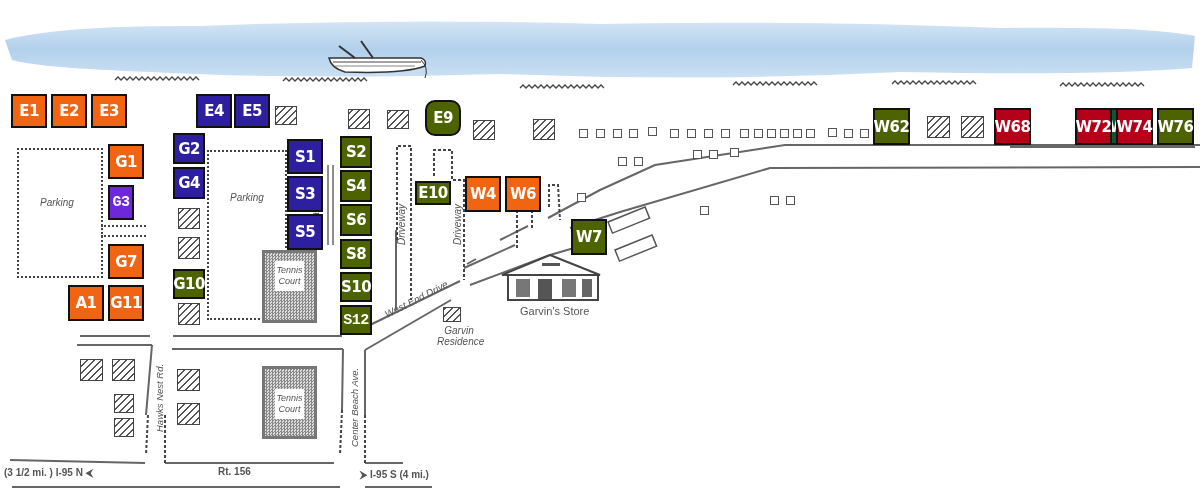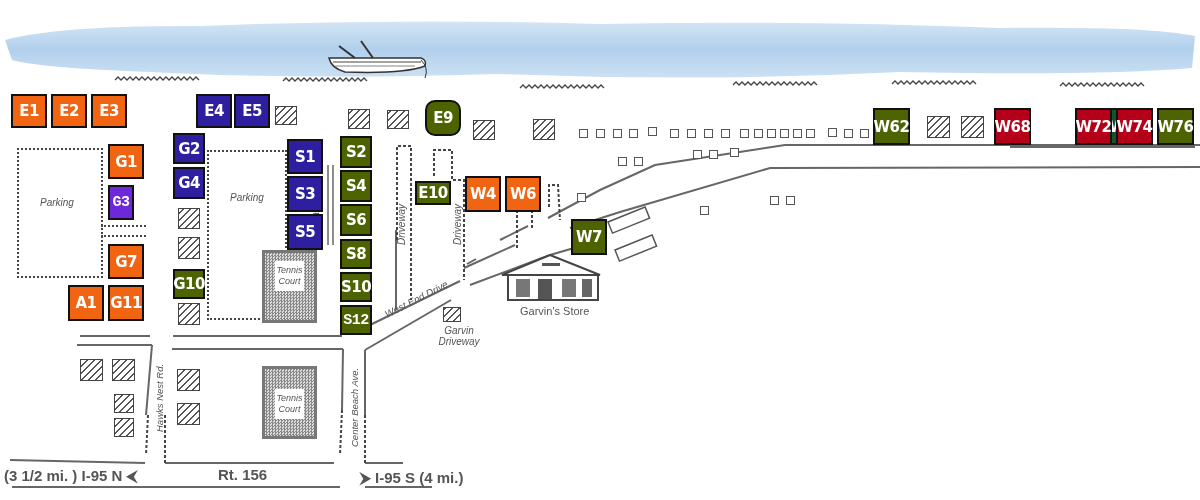--- a/index.html
+++ b/index.html
@@ -3,21 +3,21 @@
 <meta charset="utf-8">
 <style>
   html,body{margin:0;padding:0;}
   body{width:1200px;height:500px;position:relative;overflow:hidden;background:#fff;font-family:"Liberation Sans",sans-serif;}
   .abs{position:absolute;}
   .water{position:absolute;left:0;top:10px;width:1200px;height:75px;}
   .lot{position:absolute;box-sizing:border-box;border:2px solid #111;color:#fff;font-family:"DejaVu Sans",sans-serif;font-weight:bold;display:flex;align-items:center;justify-content:center;font-size:15px;letter-spacing:-0.5px;cursor:pointer;}
   .hatch{position:absolute;box-sizing:border-box;border:1.5px solid #444;background:repeating-linear-gradient(-45deg,#fff 0 4px,#555 4px 5px);}
   .sq{position:absolute;width:9px;height:9px;box-sizing:border-box;border:1.5px solid #555;background:#fff;}
   .label{position:absolute;color:#555;font-style:italic;font-size:10px;white-space:nowrap;}
-  .road-label{position:absolute;color:#555;font-weight:bold;font-size:15px;white-space:nowrap;}
+  .road-label{position:absolute;color:#555;font-weight:bold;font-size:10px;white-space:nowrap;}
   .court{position:absolute;box-sizing:border-box;border:3px solid #777;background:repeating-conic-gradient(#888 0 25%,#ddd 0 50%) 0 0/3px 3px;}
   .court-inner{position:absolute;left:10px;right:10px;top:8px;bottom:auto;height:30px;background:#fff;color:#555;font-style:italic;font-size:9px;text-align:center;line-height:11px;padding-top:4px;box-sizing:border-box;}
   .dotted{position:absolute;box-sizing:border-box;border:2px dotted #444;}
   svg.lines{position:absolute;left:0;top:0;}
 </style>
 </head>
 <body>
 
 <svg class="water" width="1200" height="75" viewBox="0 0 1200 75">
   <defs>
@@ -172,21 +172,21 @@
   <rect x="62" y="26" width="14" height="18" fill="#777"></rect>
   <rect x="82" y="26" width="10" height="18" fill="#666"></rect>
   <rect x="42" y="10" width="18" height="3" fill="#555"></rect>
 </svg>
 <div class="label" style="left:520px;top:305px;font-style:normal;font-size:11px;">Garvin's Store</div>
 
 <div class="label" style="left:310px;top:245px;transform:rotate(-90deg);transform-origin:left top;">Sidewalk</div>
 <div class="label" style="left:396px;top:245px;transform:rotate(-90deg);transform-origin:left top;">Driveway</div>
 <div class="label" style="left:452px;top:245px;transform:rotate(-90deg);transform-origin:left top;">Driveway</div>
 <div class="label" style="left:383px;top:310px;transform:rotate(-27deg);transform-origin:left top;">West End Drive</div>
-<div class="label" style="left:437px;top:325px;text-align:center;line-height:11px;width:44px;white-space:normal;">Garvin Driveway</div>
+<div class="label" style="left:437px;top:325px;text-align:center;line-height:11px;width:44px;white-space:normal;">Garvin Residence</div>
 <div class="label" style="left:154px;top:432px;transform:rotate(-90deg);transform-origin:left top;font-size:9.5px;">Hawks Nest Rd.</div>
 <div class="label" style="left:349px;top:447px;transform:rotate(-90deg);transform-origin:left top;font-size:9.5px;">Center Beach Ave.</div>
 
 <div class="road-label" style="left:4px;top:467px;">
   <span>(3 1/2 mi. ) I-95 N</span>
   <span>⮜</span>
 </div>
 <div class="road-label" style="left:218px;top:466px;">Rt. 156</div>
 <div class="road-label" style="left:360px;top:469px;text-align:center;">
   <span>⮞</span>

